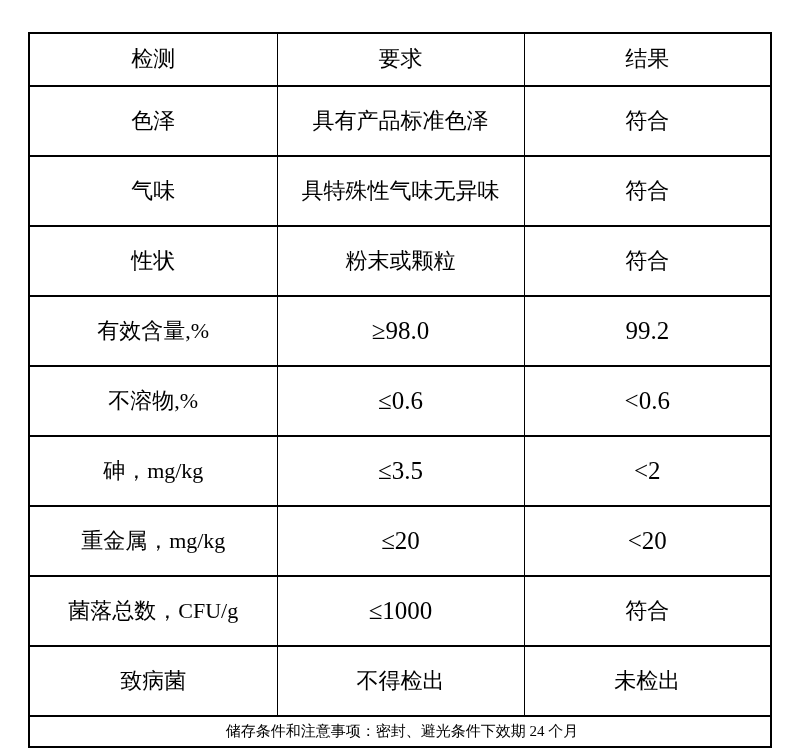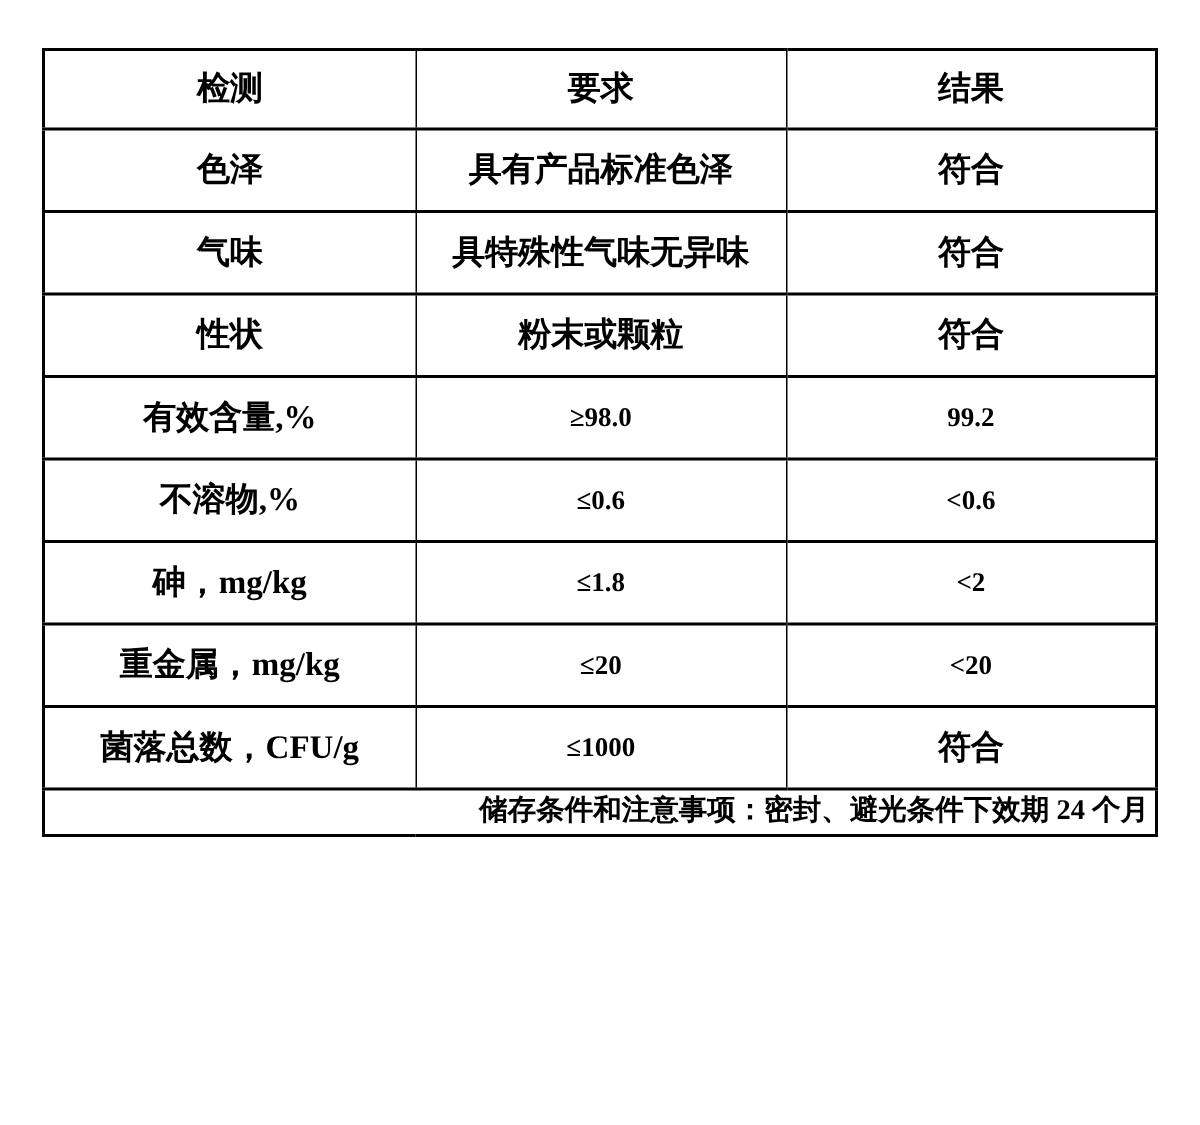--- a/index.html
+++ b/index.html
@@ -21,34 +21,34 @@
     border: 2px solid #000;
   }
   .doc-table th,
   .doc-table td {
     border-left: 1px solid #000;
     border-right: 1px solid #000;
     border-top: 2px solid #000;
     border-bottom: 2px solid #000;
     text-align: center;
     vertical-align: middle;
-    font-weight: bold;
+    font-weight: normal;
     font-size: 22px;
     line-height: 1.1;
     padding: 0 4px;
     white-space: nowrap;
     overflow: hidden;
   }
   .doc-table tr.header-row { height: 53px; }
-  .doc-table tr.data-row { height: 55px; }
+  .doc-table tr.data-row { height: 70px; }
   .doc-table tr.footer-row { height: 31px; }
-  .doc-table td.value-cell { font-size: 18px; }
+  .doc-table td.value-cell { font-size: 25px; }
   .doc-table td.footer-cell {
-    text-align: right;
-    font-size: 19px;
+    text-align: center;
+    font-size: 15px;
     padding-left: 8px;
   }
 </style>
 </head>
 <body>
 
 <table class="doc-table">
   <colgroup>
     <col style="width:248px">
     <col style="width:247px">
@@ -82,30 +82,35 @@
       <td class="req-cell value-cell">≥98.0</td>
       <td class="res-cell value-cell">99.2</td>
     </tr>
     <tr class="data-row">
       <td class="item-cell">不溶物,%</td>
       <td class="req-cell value-cell">≤0.6</td>
       <td class="res-cell value-cell">&lt;0.6</td>
     </tr>
     <tr class="data-row">
       <td class="item-cell">砷，mg/kg</td>
-      <td class="req-cell value-cell">≤1.8</td>
+      <td class="req-cell value-cell">≤3.5</td>
       <td class="res-cell value-cell">&lt;2</td>
     </tr>
     <tr class="data-row">
       <td class="item-cell">重金属，mg/kg</td>
       <td class="req-cell value-cell">≤20</td>
       <td class="res-cell value-cell">&lt;20</td>
     </tr>
     <tr class="data-row">
       <td class="item-cell">菌落总数，CFU/g</td>
       <td class="req-cell value-cell">≤1000</td>
       <td class="res-cell">符合</td>
     </tr>
+    <tr class="data-row">
+      <td class="item-cell">致病菌</td>
+      <td class="req-cell">不得检出</td>
+      <td class="res-cell">未检出</td>
+    </tr>
     <tr class="footer-row">
       <td class="footer-cell" colspan="3">储存条件和注意事项：密封、避光条件下效期 24 个月</td>
     </tr>
   </tbody>
 </table>
 
 </body></html>

